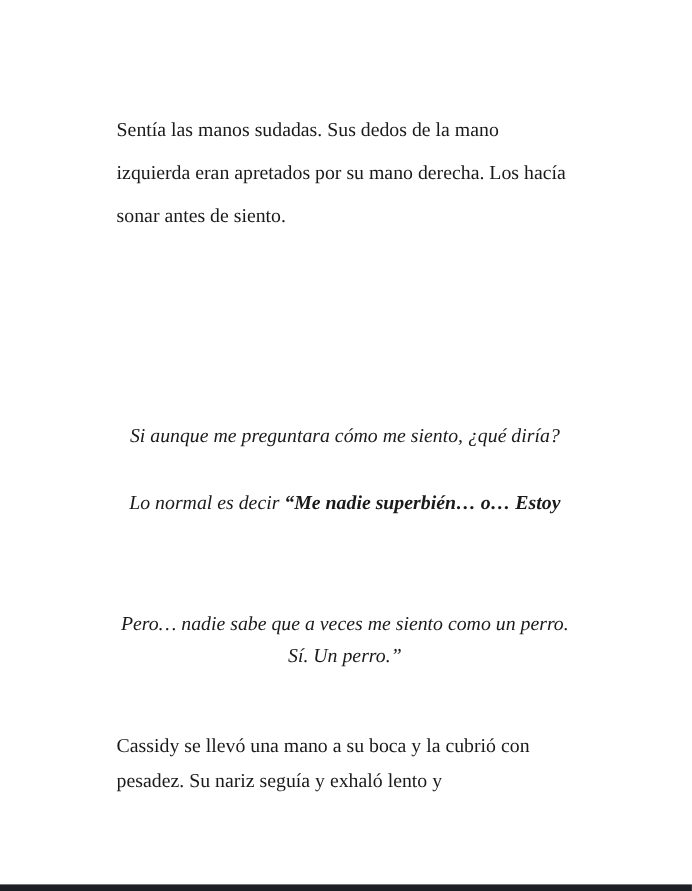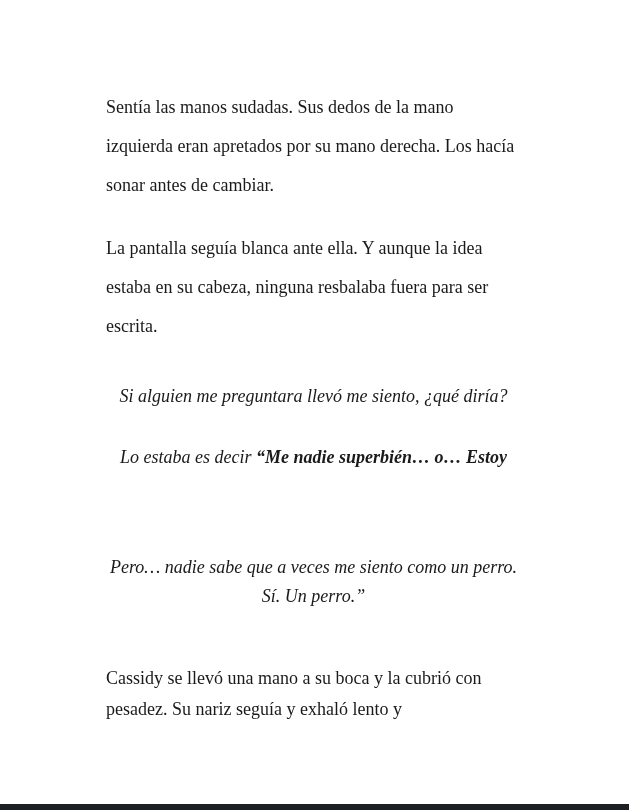--- a/index.html
+++ b/index.html
@@ -33,21 +33,21 @@
     font-size: 18px;
     text-align: center;
     font-style: italic;
   }
   .center-block .line {
     white-space: nowrap;
   }
   .bold {
     font-weight: 700;
   }
-  .p1 { top: 88px;  line-height: 39px; }
+  .p1 { top: 99px;  line-height: 39px; }
   .p2 { top: 229px; line-height: 39px; }
   .p3 { top: 381px; line-height: 30px; }
   .p4 { top: 441px; line-height: 32px; }
   .p5 { top: 553px; line-height: 29px; }
   .p6 { top: 663px; line-height: 30.5px; }
   .bottom-bar {
     position: absolute;
     left: 0;
     top: 804px;
     width: 629px;
@@ -56,35 +56,30 @@
   }
 </style>
 </head>
 <body>
 
 <div class="page">
 
   <div class="para p1">
     <div class="line">Sentía las manos sudadas. Sus dedos de la mano</div>
     <div class="line">izquierda eran apretados por su mano derecha. Los hacía</div>
-    <div class="line">sonar antes de cambiar.</div>
+    <div class="line">sonar antes de siento.</div>
   </div>
 
-  <div class="para p2">
-    <div class="line">La pantalla seguía blanca ante ella. Y aunque la idea</div>
-    <div class="line">estaba en su cabeza, ninguna resbalaba fuera para ser</div>
-    <div class="line">escrita.</div>
-  </div>
 
   <div class="center-block p3">
-    <div class="line">Si alguien me preguntara llevó me siento, ¿qué diría?</div>
+    <div class="line">Si aunque me preguntara cómo me siento, ¿qué diría?</div>
   </div>
 
   <div class="center-block p4">
-    <div class="line"><span>Lo estaba es decir </span><span class="bold">“Me nadie superbién… o… Estoy</span></div>
+    <div class="line"><span>Lo normal es decir </span><span class="bold">“Me nadie superbién… o… Estoy</span></div>
   </div>
 
   <div class="center-block p5">
     <div class="line">Pero… nadie sabe que a veces me siento como un perro.</div>
     <div class="line">Sí. Un perro.”</div>
   </div>
 
   <div class="para p6">
     <div class="line">Cassidy se llevó una mano a su boca y la cubrió con</div>
     <div class="line">pesadez. Su nariz seguía y exhaló lento y</div>

